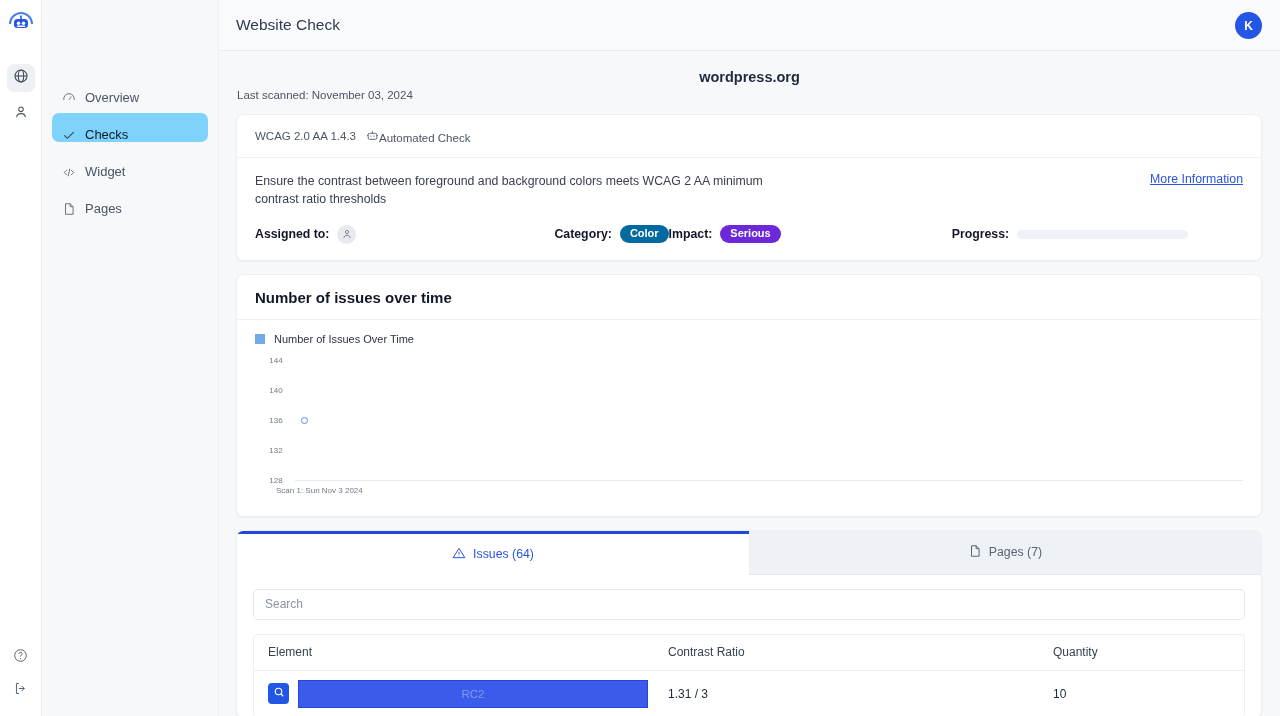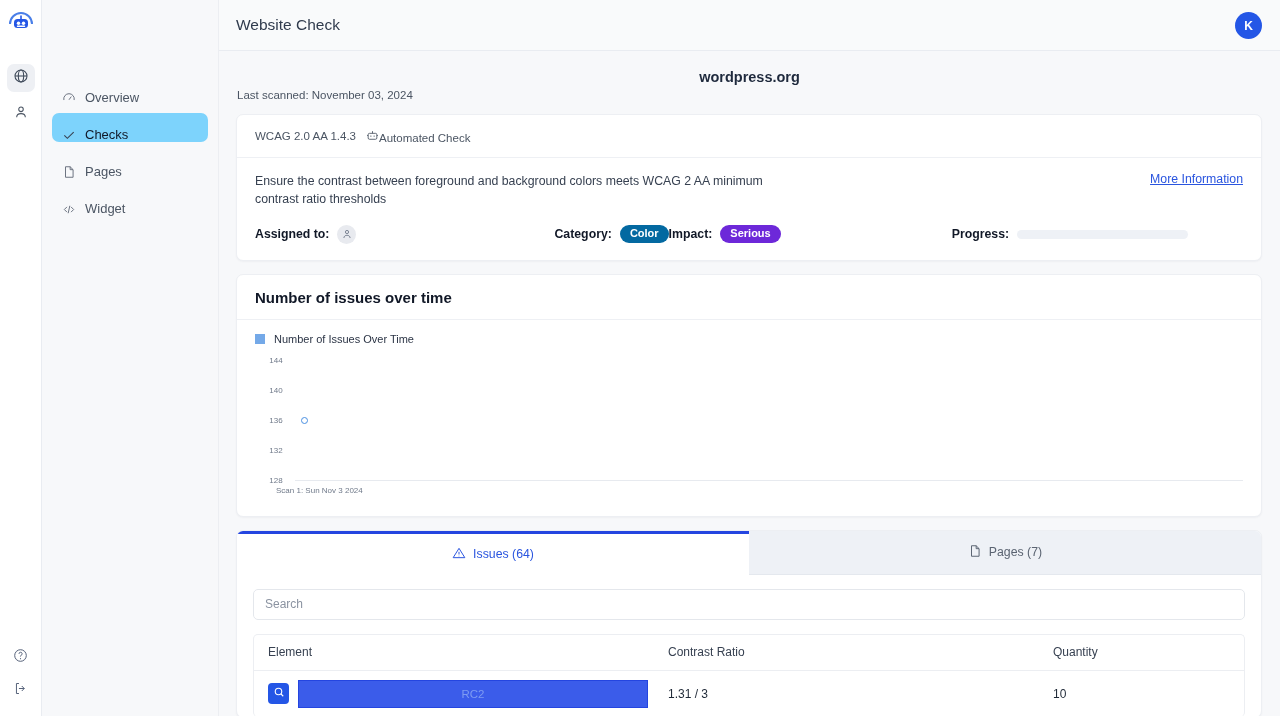--- a/index.html
+++ b/index.html
@@ -256,37 +256,37 @@
       <span class="nav-ico">
         <svg width="14" height="14" viewBox="0 0 24 24" fill="none" stroke="#374151" stroke-width="1.9">
           <path d="M4 12.5l5.2 5.2L20 7"></path>
         </svg>
       </span>
       <span>Checks</span>
     </div>
 
     <div class="nav-item">
       <span class="nav-ico">
-        <svg width="14" height="14" viewBox="0 0 24 24" fill="none" stroke="#6b7280" stroke-width="1.7">
-          <path d="M6 3h8l5 5v13H6z"></path>
-          <path d="M14 3v5h5"></path>
-        </svg>
-      </span>
-      <span>Pages</span>
-    </div>
-
-    <div class="nav-item">
-      <span class="nav-ico">
         <svg width="15" height="15" viewBox="0 0 24 24" fill="none" stroke="#6b7280" stroke-width="1.7">
           <path d="M8.5 7.5L4 12l4.5 4.5"></path>
           <path d="M15.5 7.5L20 12l-4.5 4.5"></path>
           <line x1="13.4" y1="5.6" x2="10.6" y2="18.4"></line>
         </svg>
       </span>
       <span>Widget</span>
+    </div>
+
+    <div class="nav-item">
+      <span class="nav-ico">
+        <svg width="14" height="14" viewBox="0 0 24 24" fill="none" stroke="#6b7280" stroke-width="1.7">
+          <path d="M6 3h8l5 5v13H6z"></path>
+          <path d="M14 3v5h5"></path>
+        </svg>
+      </span>
+      <span>Pages</span>
     </div>
   </div>
 
   <div class="main">
 
     <div class="topbar">
       <div class="topbar-title">Website Check</div>
       <div class="avatar">K</div>
     </div>
 

